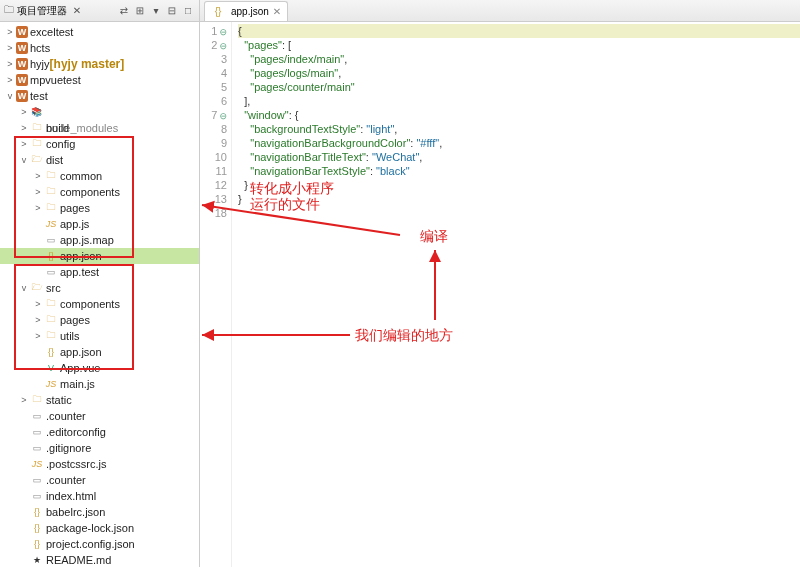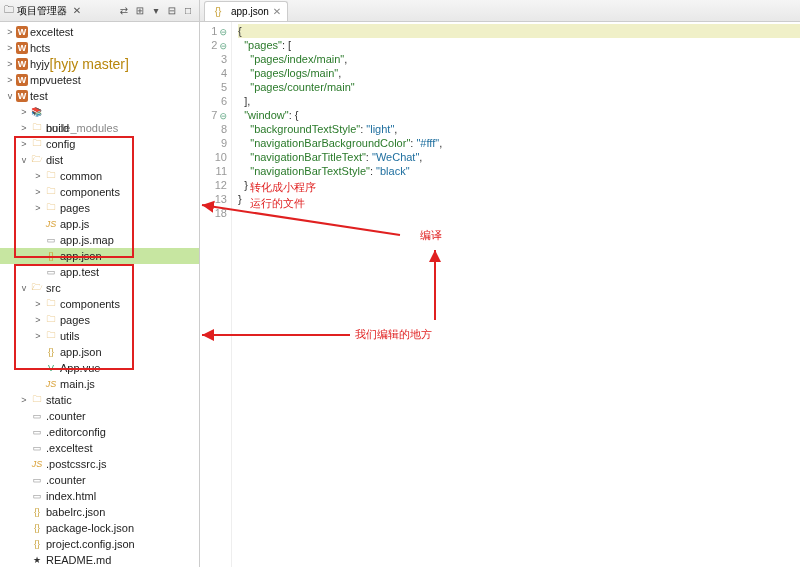--- a/index.html
+++ b/index.html
@@ -19,41 +19,41 @@
 .ico-folder { color: #d9a23a; }
 .ico-folder-open { color: #d9a23a; }
 .ico-w { background:#c96b2e; color:#fff; font-size:8px; font-weight:bold; border-radius:2px; width:12px; height:12px; }
 .ico-file { color:#888; }
 .ico-json { color:#c9a23a; }
 .ico-js { color:#d9a23a;font-style:italic; }
 .ico-vue { color:#3ba776; }
 .ico-star { color:#333; }
 .label { color: #222; }
 .label.gray { color: #888; margin-top: 32px; }
-.branch { color: #b8860b; font-size: 14px; }
+.branch { color: #b8860b; font-size: 12px; font-weight: bold; }
 
 .editor-pane { flex: 1; display: flex; flex-direction: column; position: relative; }
 .tabbar { height: 22px; background: linear-gradient(#f5f5f5,#e8e8e8); border-bottom: 1px solid #ccc; display: flex; align-items: flex-end; padding-left: 4px; }
 .tab { height: 20px; padding: 0 6px; background: #fff; border: 1px solid #ccc; border-bottom: none; border-radius: 3px 3px 0 0; display: flex; align-items: center; gap: 4px; font-size: 10px; }
 .tab .close { color:#888; font-size:10px; cursor:pointer; }
 .editor-body { flex: 1; display: flex; background: #fff; position: relative; }
 .gutter { width: 32px; background: #fff; border-right: 1px solid #eee; text-align: right; padding: 2px 4px 0 0; color: #999; font-family: Consolas, monospace; font-size: 11px; line-height: 14px; }
 .gutter .ln { height: 14px; }
 .gutter .ln.mark::after { content: "⊖"; color:#6a8; font-size:9px; margin-left:2px; }
 .code { flex: 1; font-family: Consolas, monospace; font-size: 11px; line-height: 14px; padding: 2px 0 0 6px; white-space: pre; color: #333; position: relative; }
 .code .line { height: 14px; }
 .code .line.hl { background: #f0f0c8; }
 .k-key { color: #2a7a2a; }
 .k-str { color: #2a7a2a; }
 .k-punc { color: #333; }
 .k-val { color: #1f6f9f; }
 .k-brace { color: #333; }
 
 .red-box { position: absolute; border: 2px solid #e02020; pointer-events: none; }
-.anno { position: absolute; color: #e02020; font-size: 11px; pointer-events: none; }
+.anno { position: absolute; color: #e02020; font-size: 14px; pointer-events: none; }
 svg.overlay { position: absolute; top: 0; left: 0; pointer-events: none; }
 </style>
 </head>
 <body>
 
 <div class="container">
   <div class="sidebar">
     <div class="sidebar-header">
       <span class="title">
         <span>🗀</span>
@@ -223,21 +223,21 @@
         <div class="tree-row">
           <span class="indent" style="width: 18px;"></span>
           <span class="tw"></span>
           <span class="ico ico-file" style="font-size: 9px;">▭</span>
           <span class="label">.editorconfig</span>
         </div>
         <div class="tree-row">
           <span class="indent" style="width: 18px;"></span>
           <span class="tw"></span>
           <span class="ico ico-file" style="font-size: 9px;">▭</span>
-          <span class="label">.exceltest</span>
+          <span class="label">.gitignore</span>
         </div>
         <div class="tree-row">
           <span class="indent" style="width: 18px;"></span>
           <span class="tw"></span>
           <span class="ico ico-js" style="font-size: 9px;">JS</span>
           <span class="label">.postcssrc.js</span>
         </div>
         <div class="tree-row">
           <span class="indent" style="width: 18px;"></span>
           <span class="tw"></span>

